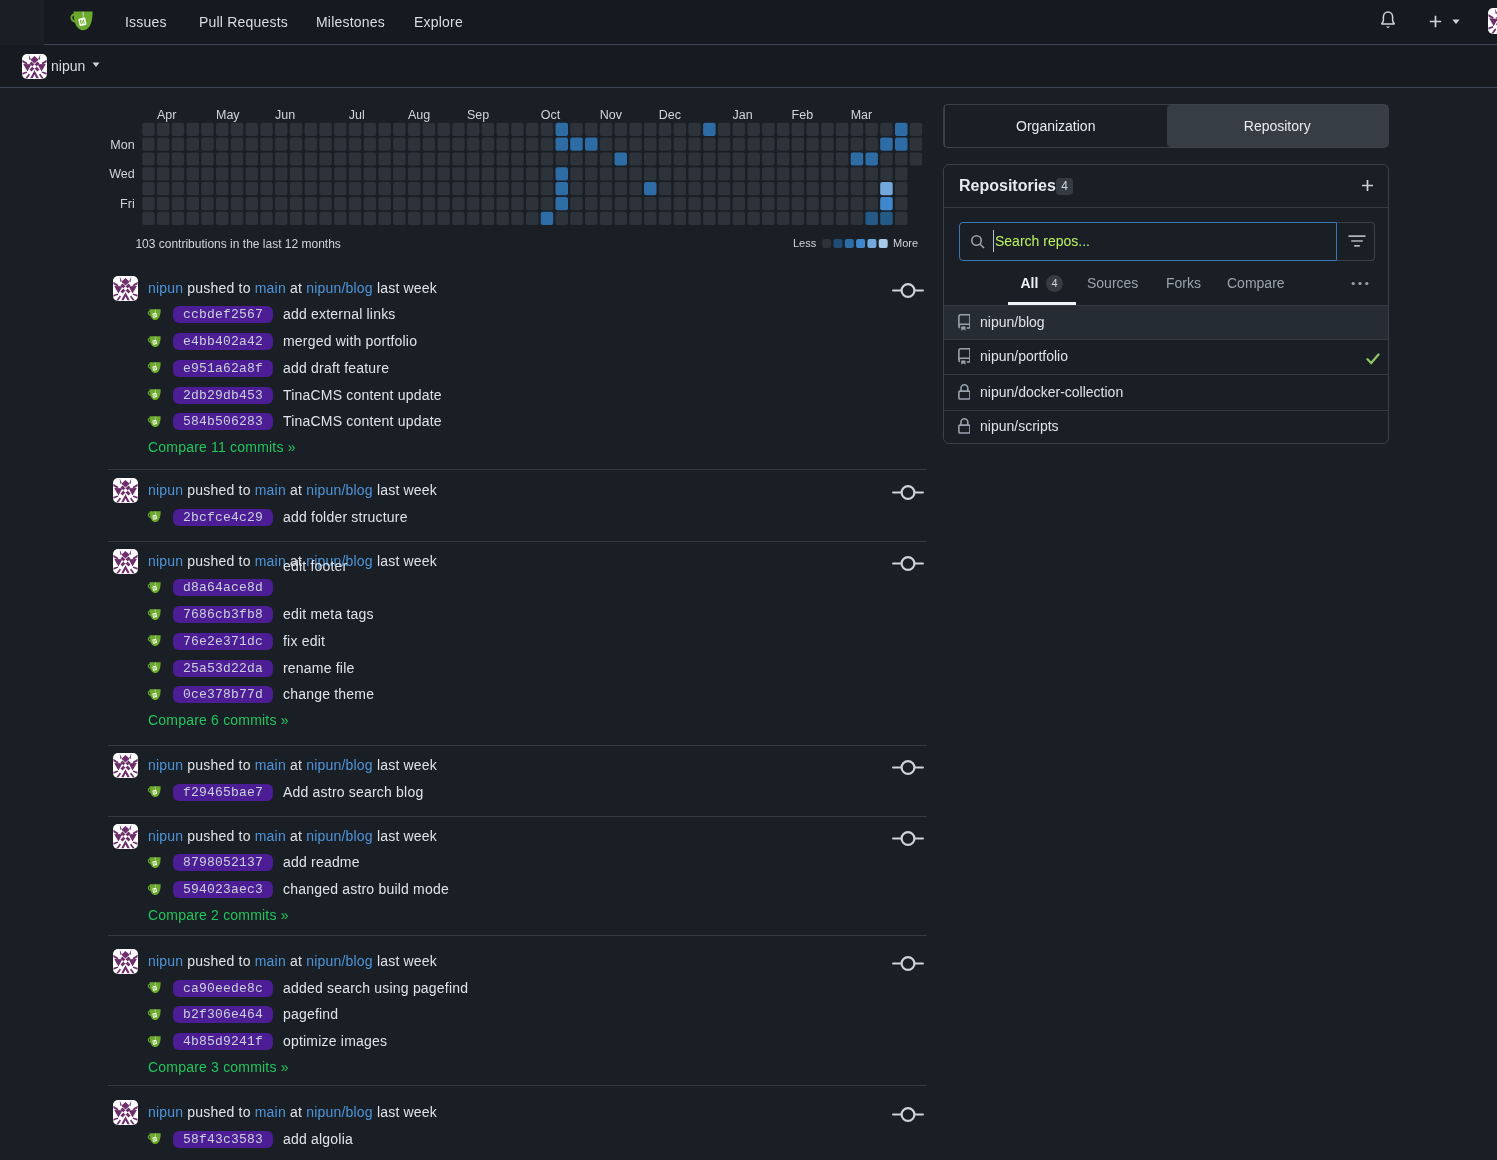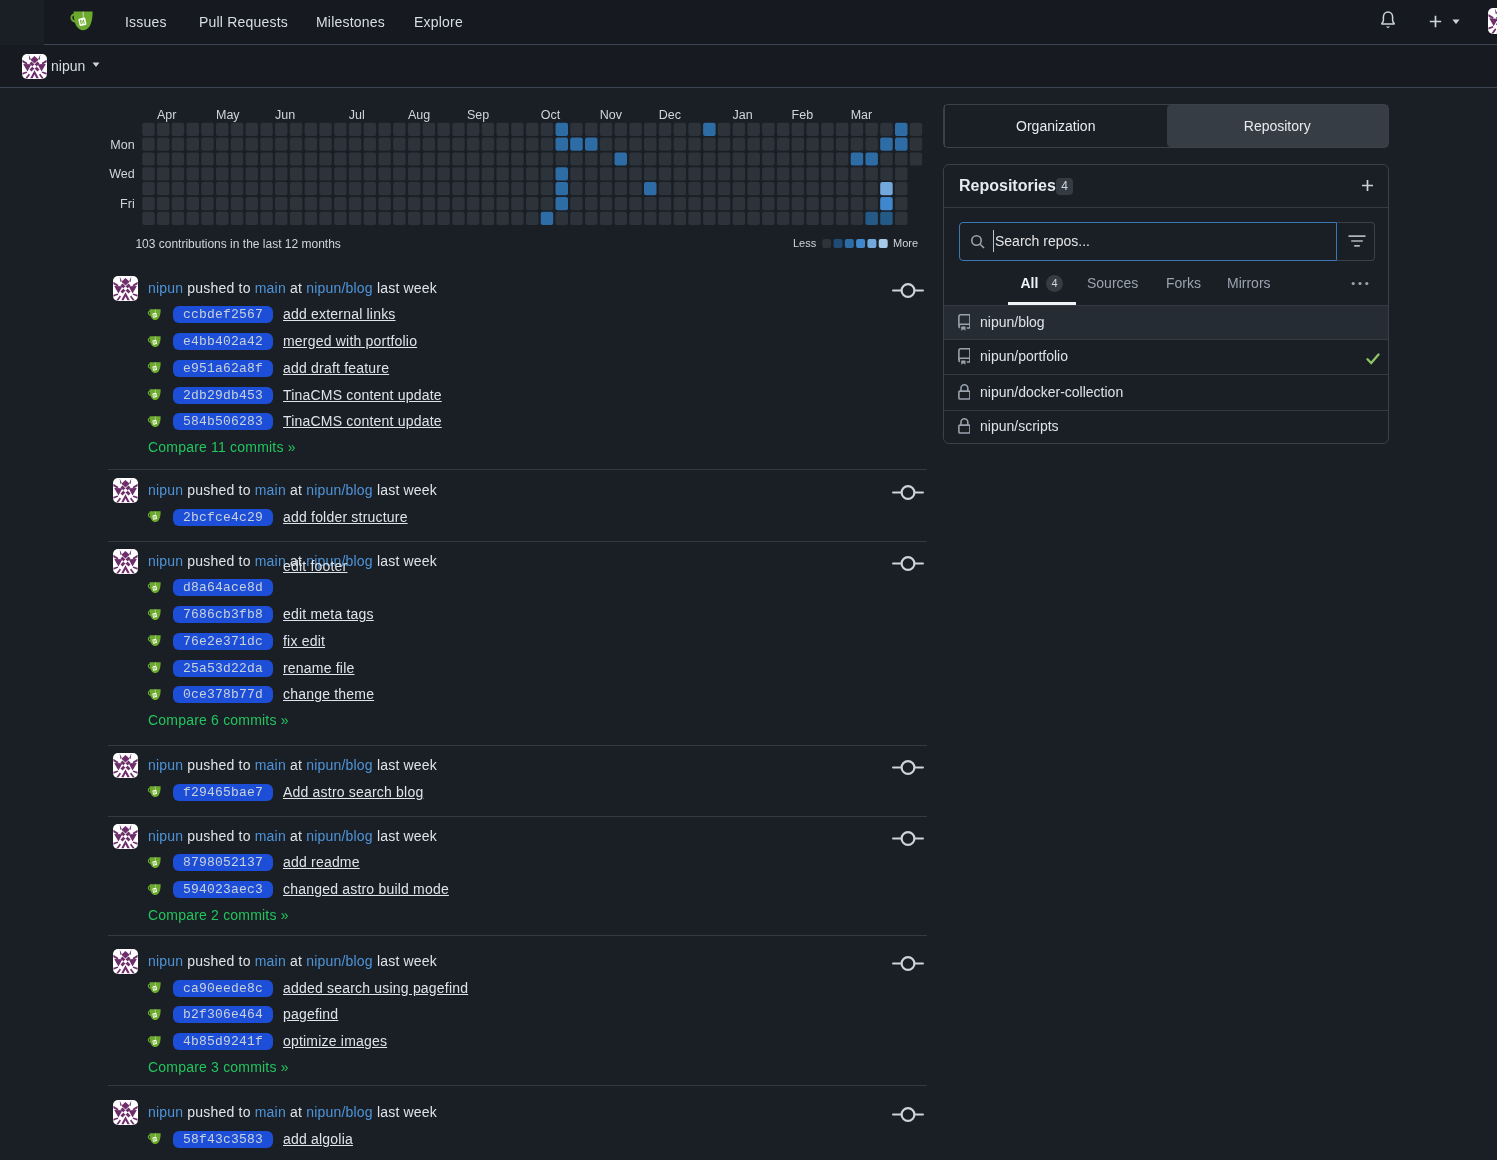--- a/index.html
+++ b/index.html
@@ -5,23 +5,23 @@
   * { margin:0; padding:0; box-sizing:border-box; }
   html,body { width:1497px; height:1160px; overflow:hidden; }
   body { background:#1a1e25; font-family:"Liberation Sans", sans-serif; position:relative; -webkit-font-smoothing:antialiased; opacity:0.9999; }
   .nav { position:absolute; left:0; top:0; width:1497px; height:45px; background:#16191f; border-bottom:1px solid #3d4553;margin-left:44px; }
   .subnav { position:absolute; left:0; top:45px; width:1497px; height:43px; background:#171b21; border-bottom:1px solid #3d4553; }
   .navlink { position:absolute; font-size:14px; color:#d8dee4; font-weight:500; top:14px; letter-spacing:0.2px; }
   .abs { position:absolute; }
   .link { color:#4f94d8; }
   .avatar { border-radius:5px; overflow:hidden; }
   .feeditem-title { position:absolute; font-size:14px; color:#dfe4ea; white-space:nowrap; letter-spacing:0.2px; }
-  .sha-badge { position:absolute; height:17px; background:#1d4ed8; border-radius:6px; color:#c9d1d9;
+  .sha-badge { position:absolute; height:17px; background:#4c1d95; border-radius:6px; color:#c9d1d9;
     font-family:"Liberation Mono", monospace; font-size:13px; line-height:17px; padding:0 10px; left:173px; letter-spacing:0.2px; }
-  .commit-msg { position:absolute; left:283px; font-size:14px; color:#dfe4ea; white-space:nowrap; height:17px; line-height:17px; letter-spacing:0.2px;text-decoration:underline; }
+  .commit-msg { position:absolute; left:283px; font-size:14px; color:#dfe4ea; white-space:nowrap; height:17px; line-height:17px; letter-spacing:0.2px; }
   .cup { position:absolute; left:147px; width:16px; height:14px; }
   .compare { position:absolute; left:148px; font-size:14px; color:#22c55e; letter-spacing:0.2px; }
   .divider { position:absolute; left:108px; width:819px; height:1px; background:#333a44; }
   .commit-icon { position:absolute; left:892px; width:32px; height:19px; }
 </style>
 </head>
 <body>
 
 <div class="nav">
   <svg class="abs" style="left:25px;top:10px" width="27" height="23" viewBox="0 0 27 23">
@@ -616,30 +616,30 @@
 <svg class="abs" style="left:1361px;top:179px" width="13" height="13" viewBox="0 0 13 13">
       <path d="M6.5 1 L6.5 12 M1 6.5 L12 6.5" stroke="#cbd3da" stroke-width="1.7"></path>
     </svg>
 <div class="abs" style="left:944px;top:207px;width:444px;height:1px;background:#333a44"></div>
 <div class="abs" style="left:959px;top:222px;width:378px;height:39px;border:1px solid #3c76b5;border-radius:4px 0 0 4px"></div>
 <svg class="abs" style="left:970px;top:233.5px" width="16" height="16" viewBox="0 0 16 16">
       <circle cx="6.5" cy="6.5" r="4.7" fill="none" stroke="#98a3ad" stroke-width="1.6"></circle>
       <path d="M10.2 10.2 L14 14" stroke="#98a3ad" stroke-width="1.6"></path>
     </svg>
 <div class="abs" style="left:992.5px;top:230px;width:1.5px;height:22px;background:#b9c2cc"></div>
-<span class="abs" style="left:995px;top:233px;font-size:14px;color:#e5e5e5">Search repos...</span>
+<span class="abs" style="left:995px;top:233px;font-size:14px;color:#bef264">Search repos...</span>
 <div class="abs" style="left:1337px;top:222px;width:38px;height:39px;border:1px solid #3a414b;border-left:none;border-radius:0 4px 4px 0"></div>
 <svg class="abs" style="left:1348px;top:235px" width="18" height="13" viewBox="0 0 18 13">
       <path d="M0.5 1.2 L17.5 1.2 M3.2 6 L14.8 6 M6.2 10.8 L11.8 10.8" stroke="#adb5bd" stroke-width="1.7"></path>
     </svg>
 <span class="abs" style="left:1020.5px;top:275px;font-size:14px;font-weight:bold;color:#f0f3f6">All</span>
 <span class="abs" style="left:1046px;top:275px;width:17px;height:17px;background:#363c44;border-radius:50%;color:#cfd6dd;font-size:11px;text-align:center;line-height:17px">4</span>
 <span class="abs" style="left:1087px;top:275px;font-size:14px;color:#9aa4ae">Sources</span>
 <span class="abs" style="left:1166px;top:275px;font-size:14px;color:#9aa4ae">Forks</span>
-<span class="abs" style="left:1227px;top:275px;font-size:14px;color:#9aa4ae">Mirrors</span>
+<span class="abs" style="left:1227px;top:275px;font-size:14px;color:#9aa4ae">Compare</span>
 <svg class="abs" style="left:1351px;top:281px" width="18" height="5" viewBox="0 0 18 5">
       <circle cx="2.2" cy="2.5" r="1.6" fill="#9aa4ae"></circle>
       <circle cx="9" cy="2.5" r="1.6" fill="#9aa4ae"></circle>
       <circle cx="15.8" cy="2.5" r="1.6" fill="#9aa4ae"></circle>
     </svg>
 <div class="abs" style="left:1008px;top:302px;width:68px;height:2.5px;background:#f0f3f6"></div>
 <div class="abs" style="left:944px;top:304.5px;width:444px;height:1px;background:#333a44"></div>
 <div class="abs" style="left:944px;top:305.5px;width:444px;height:34px;background:#262c34"></div>
 <svg class="abs" style="left:956px;top:313.9px" width="14" height="17" viewBox="0 0 14 17">
       <use href="#repoicon"></use>

